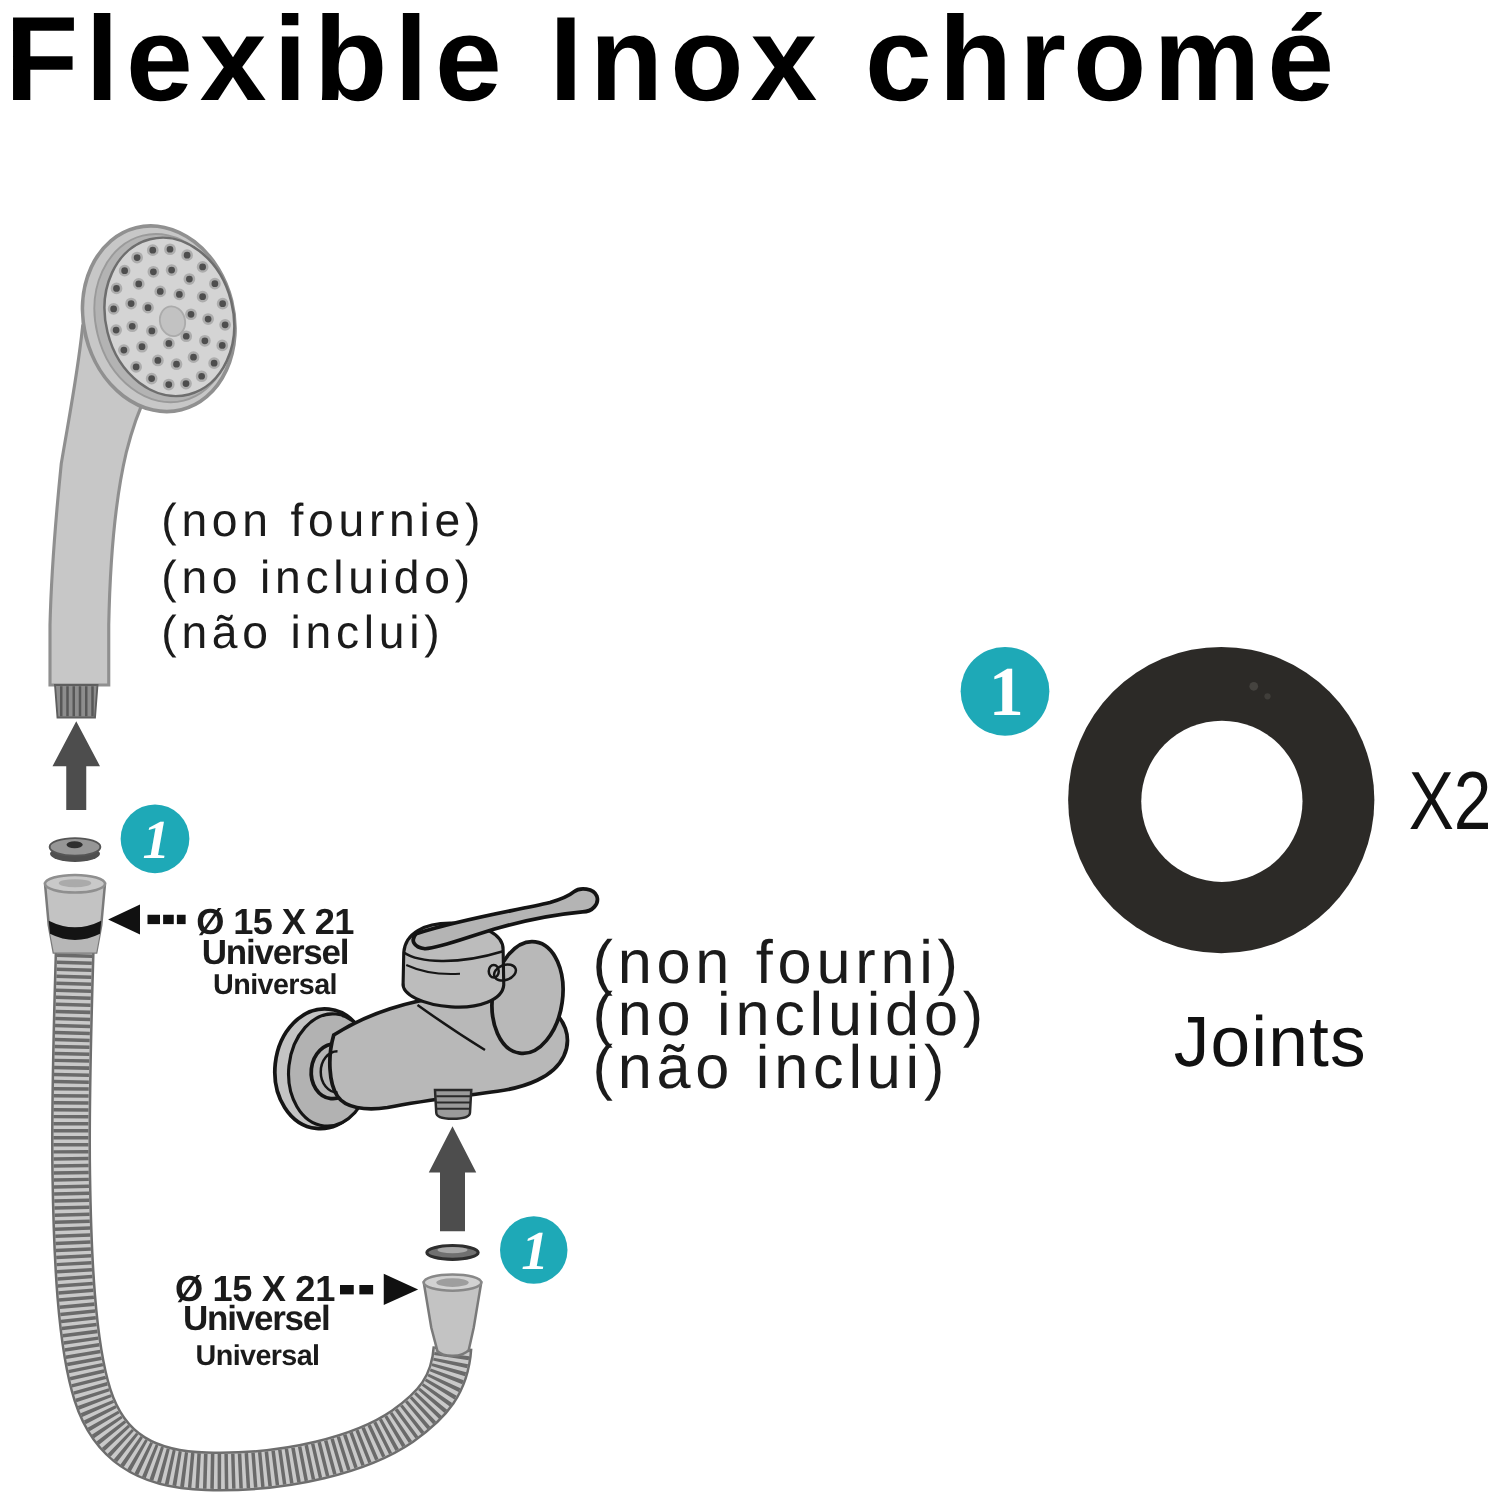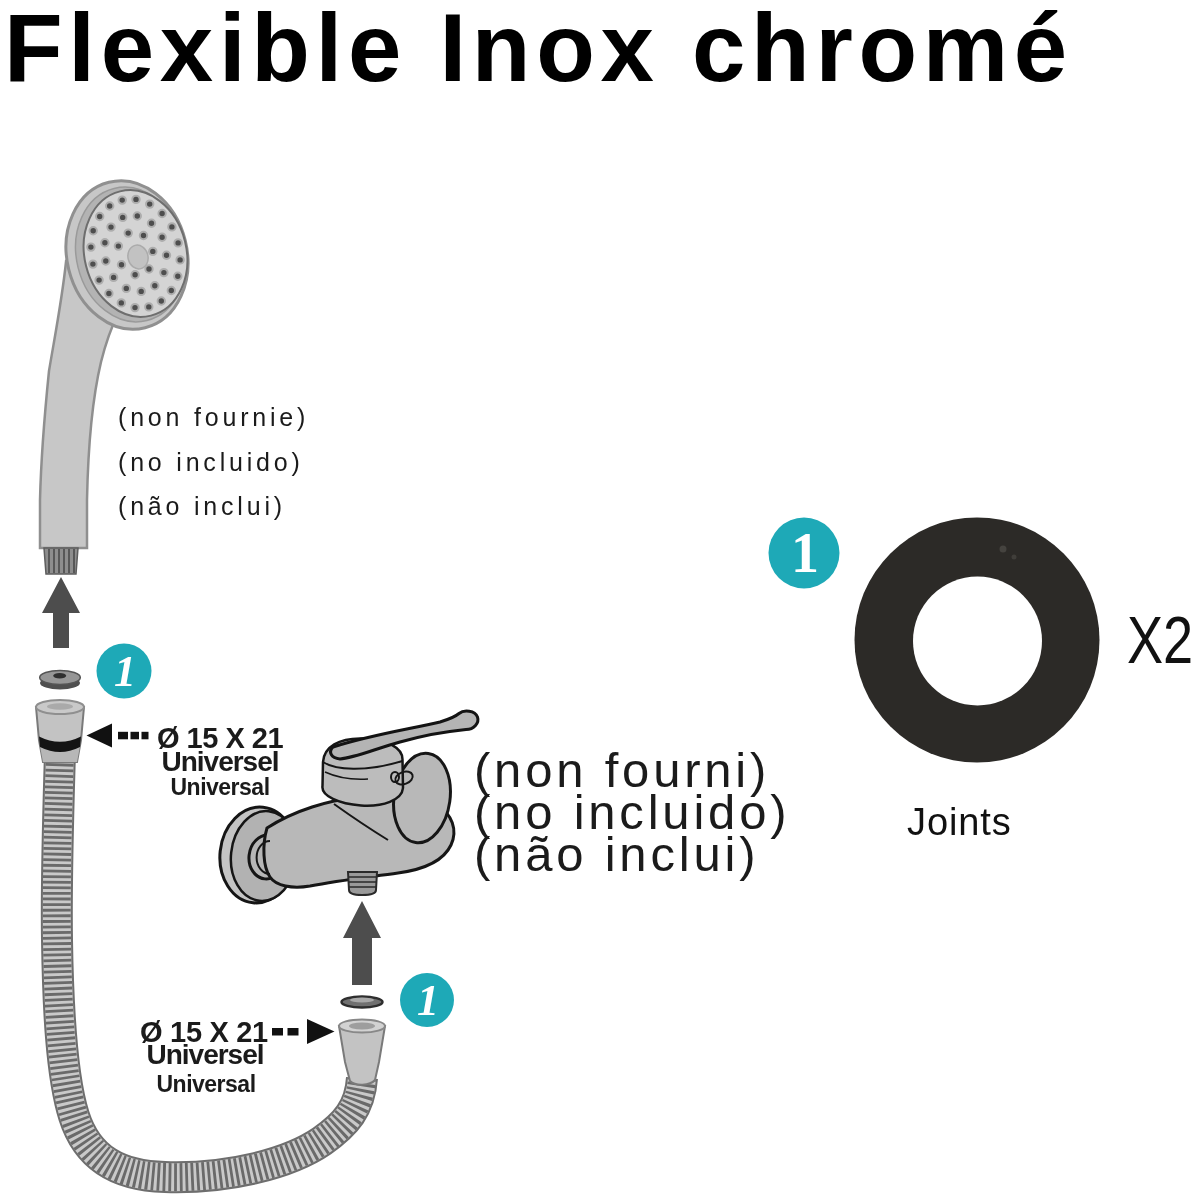--- a/index.html
+++ b/index.html
@@ -143,22 +143,22 @@
 <g font-family="Liberation Serif" font-weight="bold" fill="#fff" text-anchor="middle">
   <circle cx="124" cy="671" r="27.5" fill="#1ea9b7"></circle>
   <text x="125" y="686" font-size="44" font-style="italic">1</text>
   <circle cx="427" cy="1000" r="27" fill="#1ea9b7"></circle>
   <text x="428" y="1015" font-size="44" font-style="italic">1</text>
   <circle cx="804" cy="553" r="35.5" fill="#1ea9b7"></circle>
   <text x="805" y="572" font-size="56">1</text>
 </g>
 </svg>
 <div class="t" style="left:4px;top:-7px;font-size:96px;font-weight:bold;letter-spacing:5.7px;color:#000">Flexible Inox chromé</div>
-<div class="t" style="left:118px;top:395px;font-size:25px;letter-spacing:3.8px;line-height:44.5px">(non fournie)<br>(no incluido)<br>(não inclui)</div>
+<div class="t" style="left:129px;top:395px;font-size:37px;letter-spacing:3.8px;line-height:44.5px">(non fournie)<br>(no incluido)<br>(não inclui)</div>
 <div class="t" style="left:474px;top:749px;font-size:49px;letter-spacing:3.8px;line-height:42px">(non fourni)<br>(no incluido)<br>(não inclui)</div>
 <div class="t c" style="left:220px;top:722px;font-size:29px;font-weight:bold;letter-spacing:-0.5px">Ø 15 X 21</div>
 <div class="t c" style="left:220px;top:745.7px;font-size:28px;font-weight:bold;letter-spacing:-1px">Universel</div>
 <div class="t c" style="left:220px;top:773.7px;font-size:23px;font-weight:bold;letter-spacing:-0.5px">Universal</div>
 <div class="t c" style="left:204px;top:1015.8px;font-size:29px;font-weight:bold;letter-spacing:-0.3px">Ø 15 X 21</div>
 <div class="t c" style="left:205px;top:1039.2px;font-size:28px;font-weight:bold;letter-spacing:-1px">Universel</div>
 <div class="t c" style="left:206px;top:1070.7px;font-size:23px;font-weight:bold;letter-spacing:-0.5px">Universal</div>
 <div class="t" style="left:1127px;top:602px;font-size:66px;transform:scaleX(0.82);transform-origin:0 0;color:#111">X2</div>
-<div class="t" style="left:907px;top:800.7px;font-size:38px;letter-spacing:0.9px;color:#111">Joints</div>
+<div class="t" style="left:939px;top:800.7px;font-size:57px;letter-spacing:0.9px;color:#111">Joints</div>
 </div>
 </body></html>

